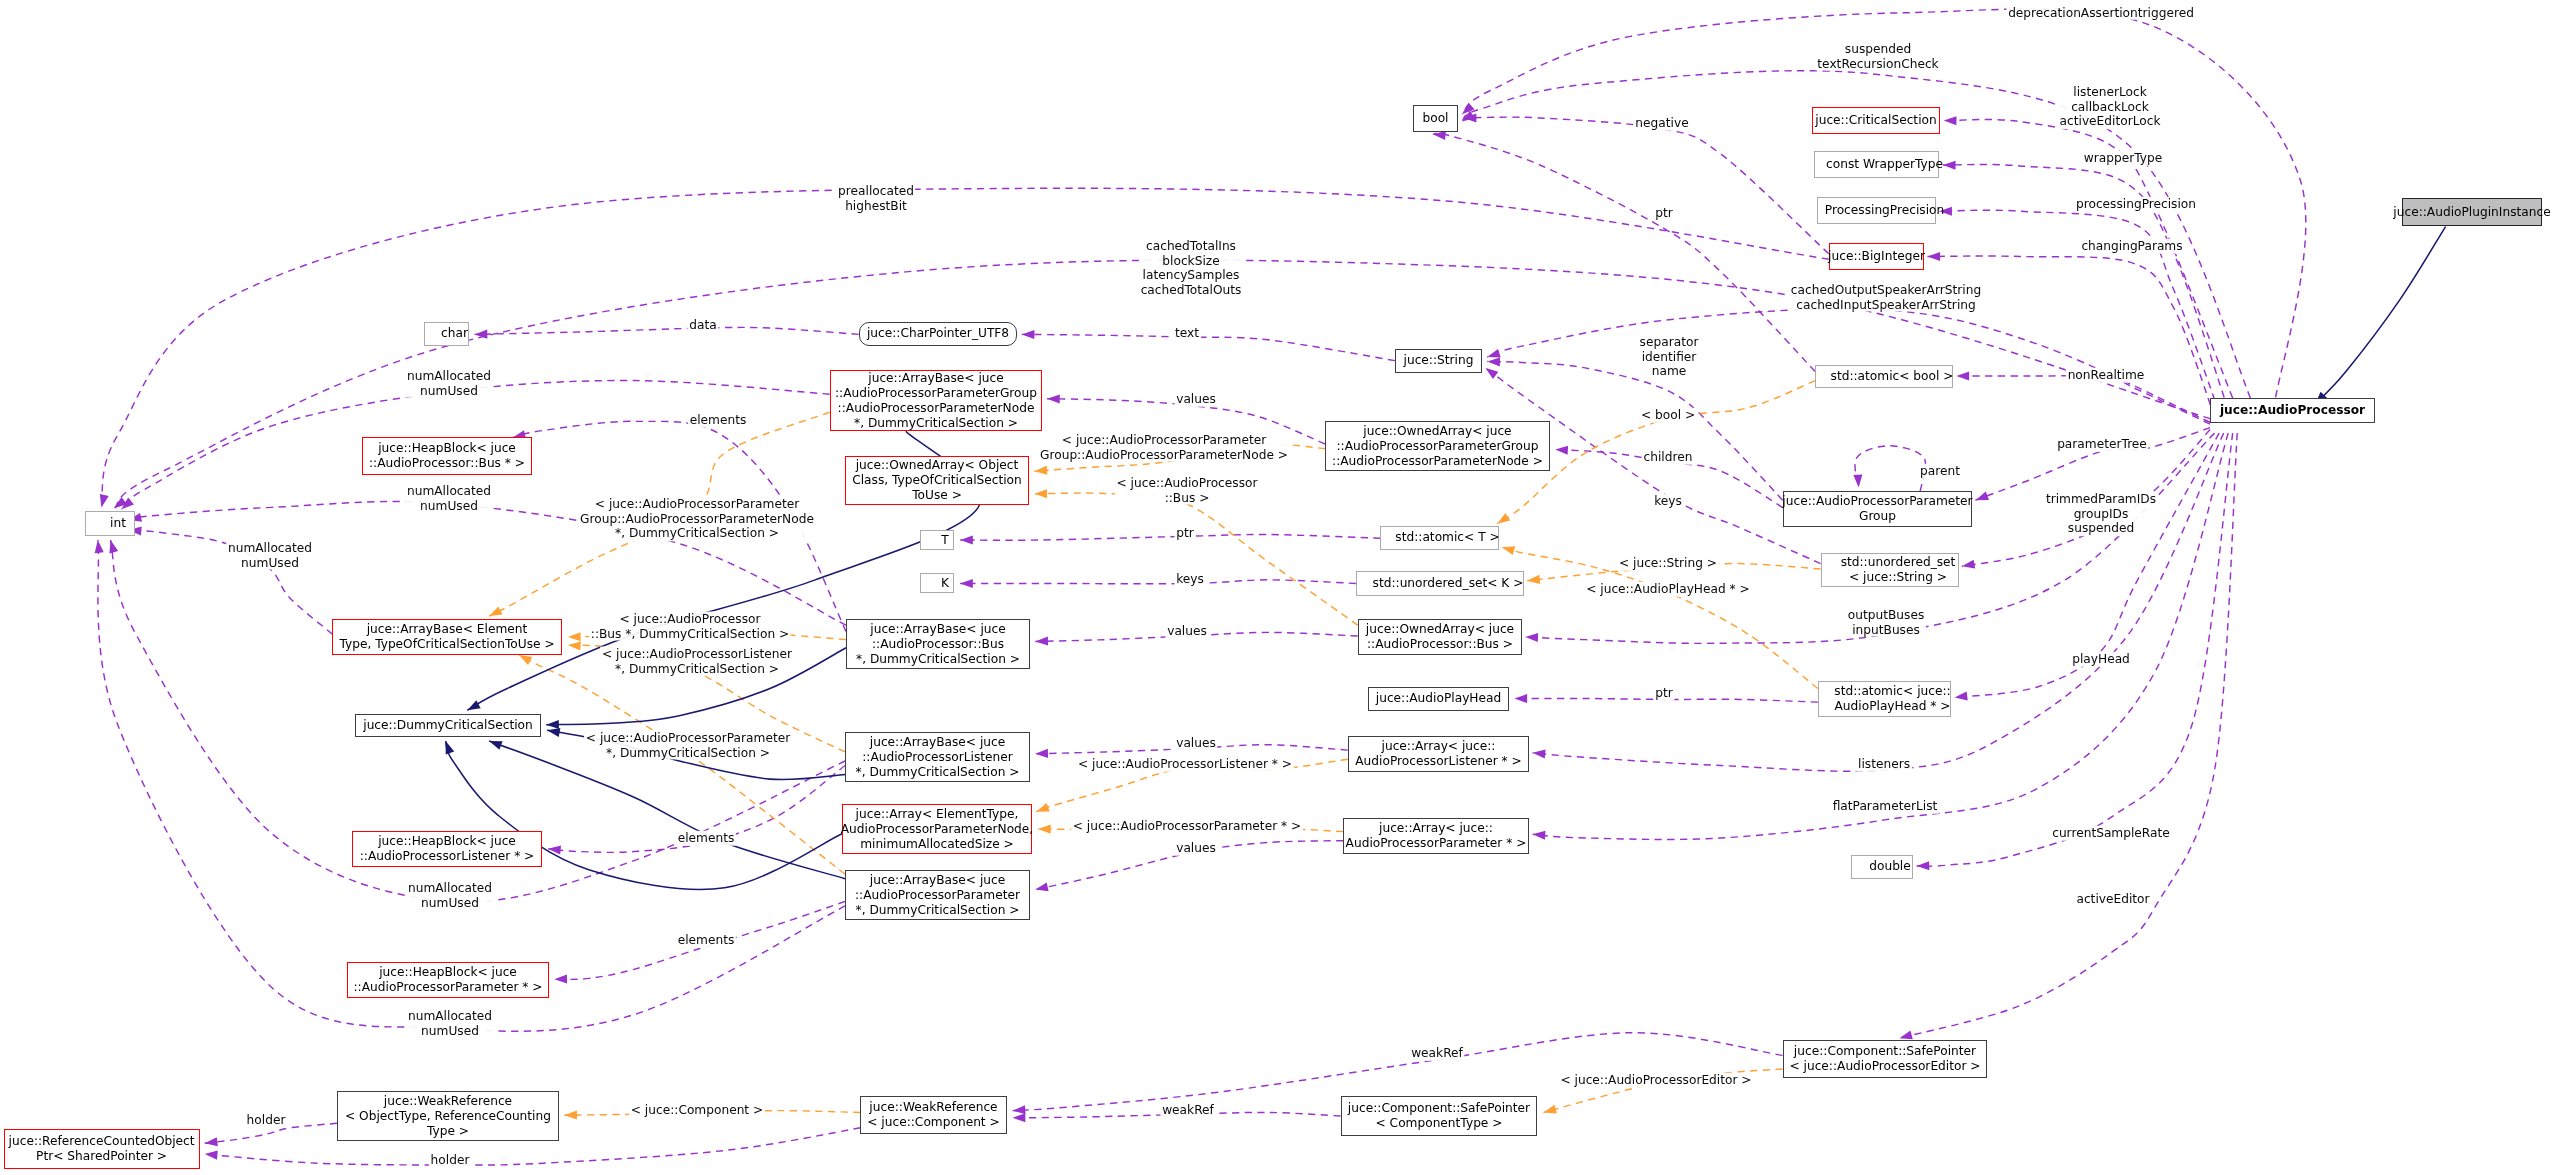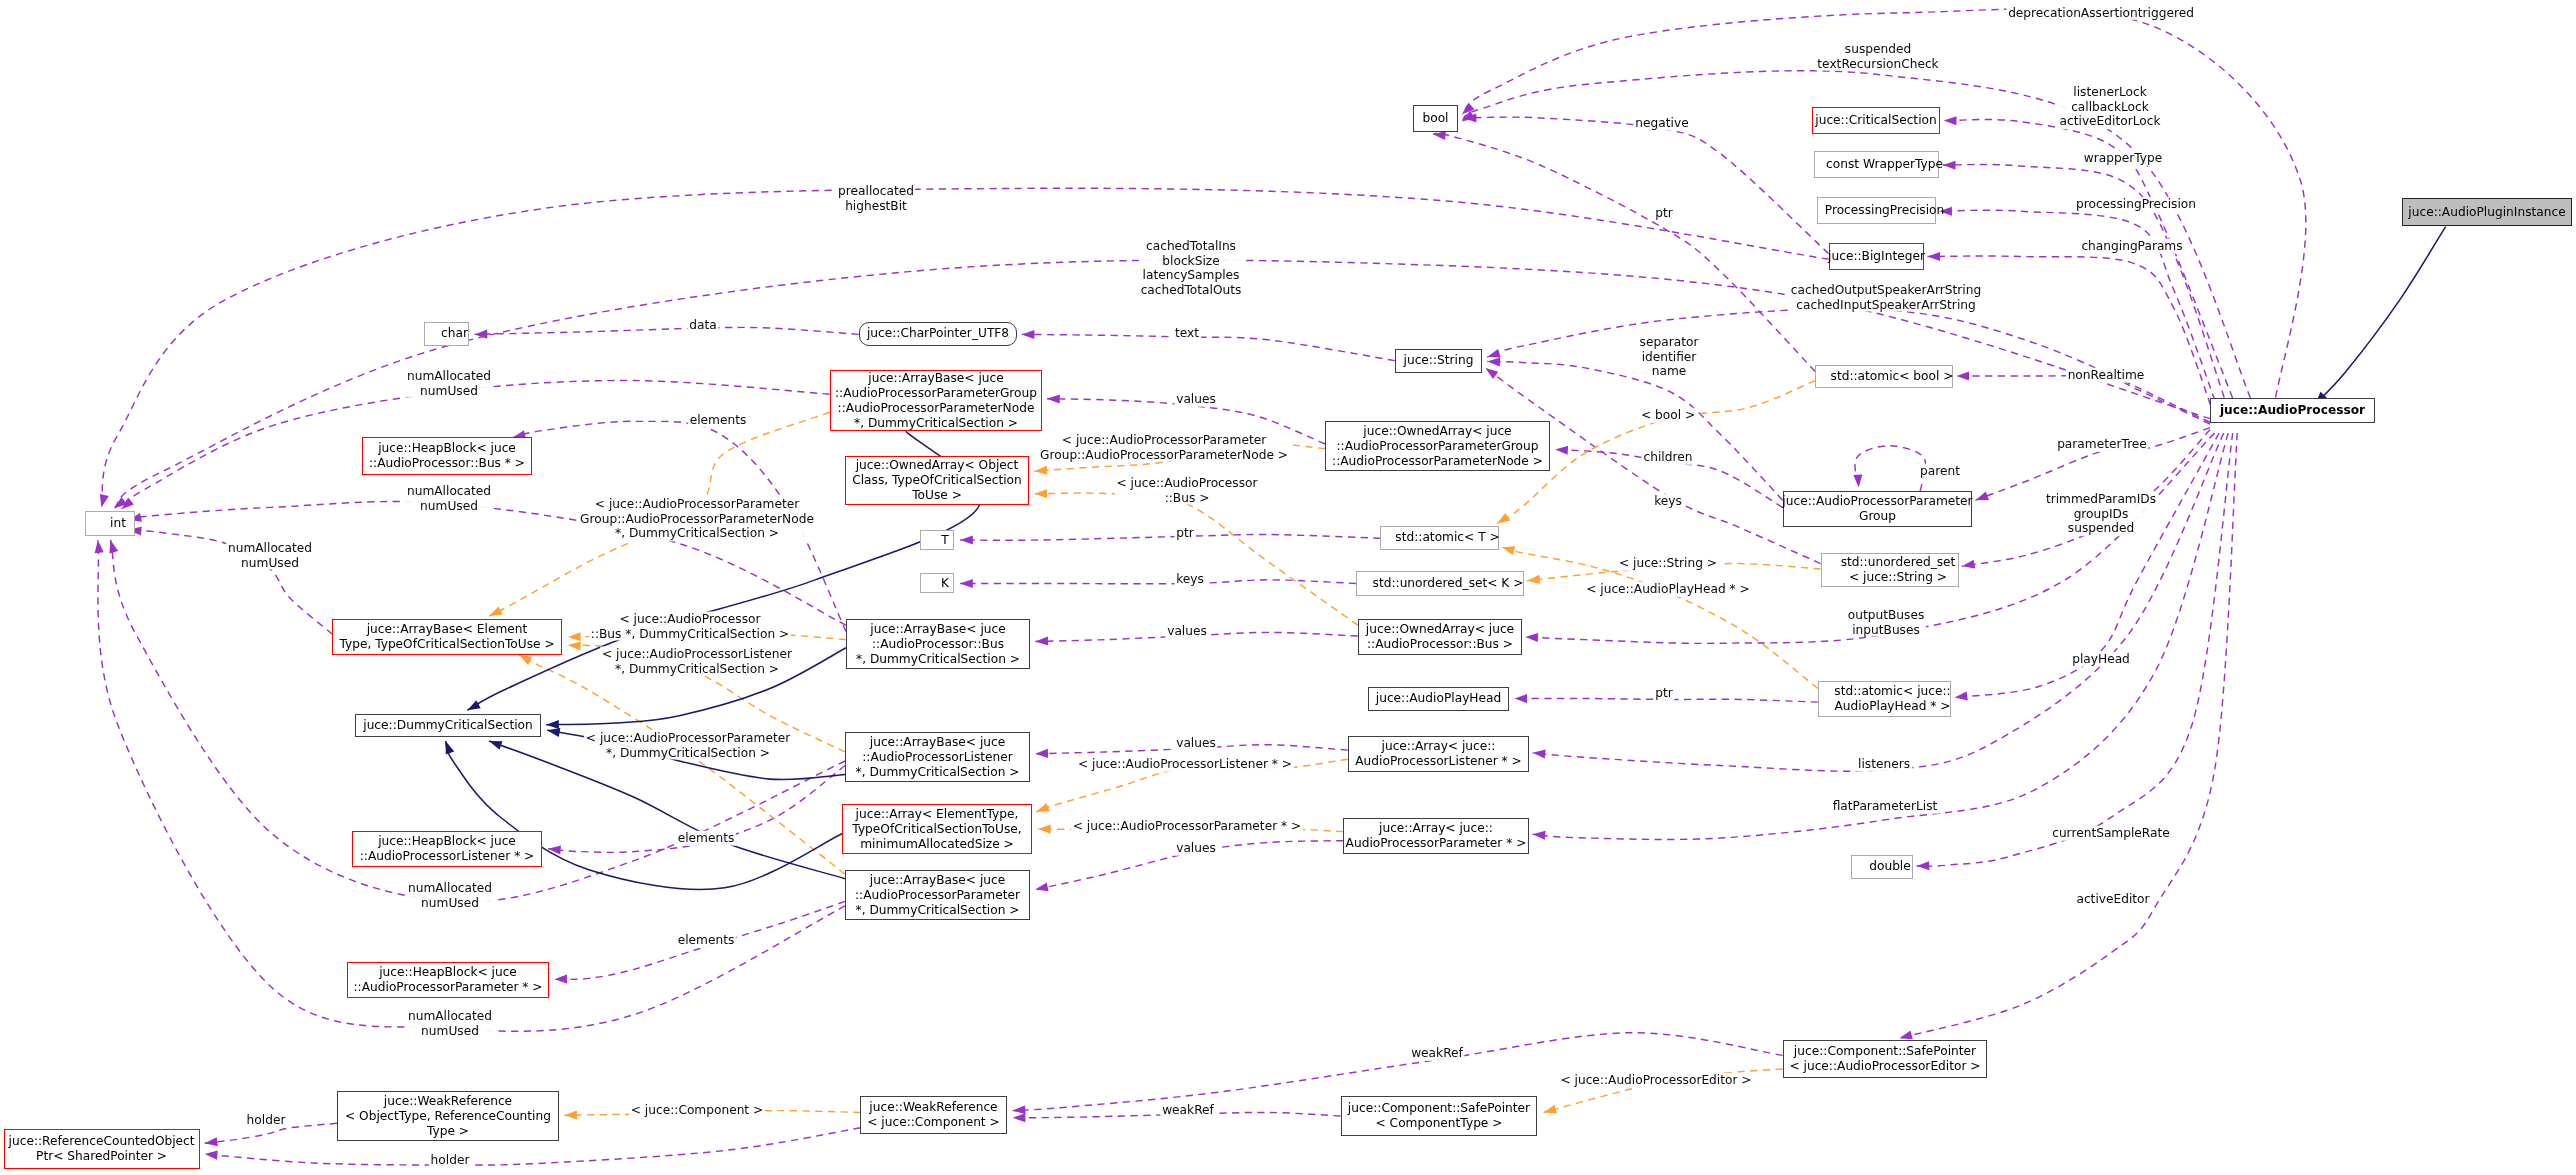--- a/index.html
+++ b/index.html
@@ -287,21 +287,21 @@
       </div>
       <div class="node gray" style="left: 1814px; top: 151px; width: 125px; height: 27px;">
         <div>const WrapperType</div>
       </div>
       <div class="node gray" style="left: 1817px; top: 197px; width: 119px; height: 27px;">
         <div>ProcessingPrecision</div>
       </div>
       <div class="node red" style="left: 1829px; top: 243px; width: 95px; height: 27px;">
         <div>juce::BigInteger</div>
       </div>
-      <div class="node main" style="left: 2402px; top: 198px; width: 170px; height: 28px;">
+      <div class="node main" style="left: 2402px; top: 198px; width: 140px; height: 28px;">
         <div>juce::AudioPluginInstance</div>
       </div>
       <div class="node black" style="left: 2210px; top: 398px; width: 165px; height: 25px; font-weight: bold;">
         <div>juce::AudioProcessor</div>
       </div>
       <div class="node gray" style="left: 424px; top: 322px; width: 45px; height: 23.5px;">
         <div>char</div>
       </div>
       <div class="node gray" style="left: 85px; top: 511px; width: 50px; height: 25px;">
         <div>int</div>
@@ -382,21 +382,21 @@
         <div>juce::ArrayBase&lt; juce</div>
         <div>::AudioProcessorListener</div>
         <div>*, DummyCriticalSection &gt;</div>
       </div>
       <div class="node black" style="left: 1348px; top: 736px; width: 181px; height: 36px;">
         <div>juce::Array&lt; juce::</div>
         <div>AudioProcessorListener * &gt;</div>
       </div>
       <div class="node red" style="left: 842px; top: 804px; width: 190px; height: 50px;">
         <div>juce::Array&lt; ElementType,</div>
-        <div>TypeOfCriticalSectionToUse,</div>
+        <div>AudioProcessorParameterNode,</div>
         <div>minimumAllocatedSize &gt;</div>
       </div>
       <div class="node black" style="left: 1343px; top: 818px; width: 186px; height: 36px;">
         <div>juce::Array&lt; juce::</div>
         <div>AudioProcessorParameter * &gt;</div>
       </div>
       <div class="node black" style="left: 845px; top: 870px; width: 185px; height: 50px;">
         <div>juce::ArrayBase&lt; juce</div>
         <div>::AudioProcessorParameter</div>
         <div>*, DummyCriticalSection &gt;</div>

